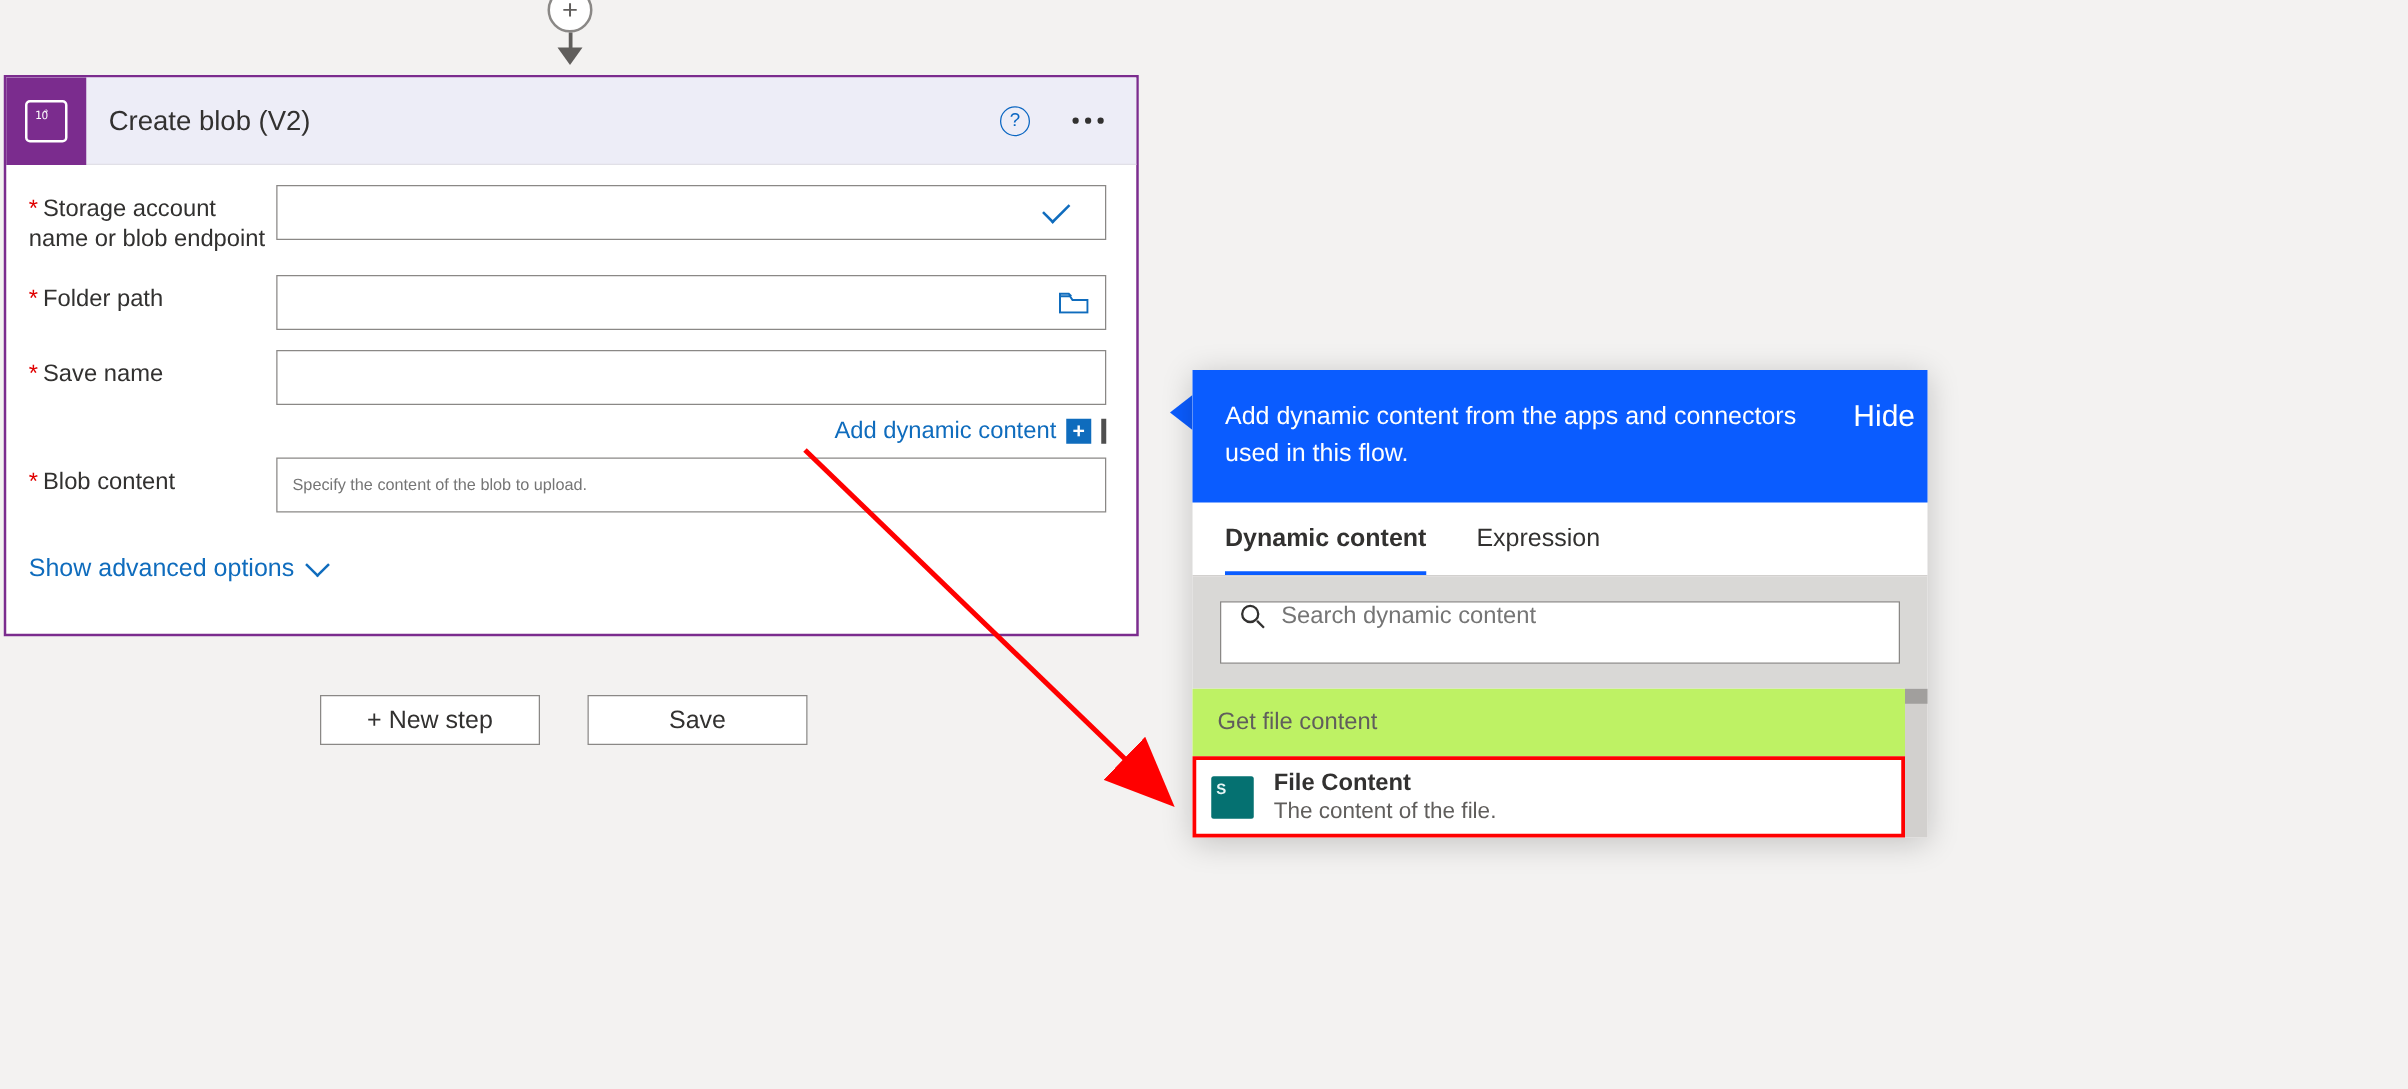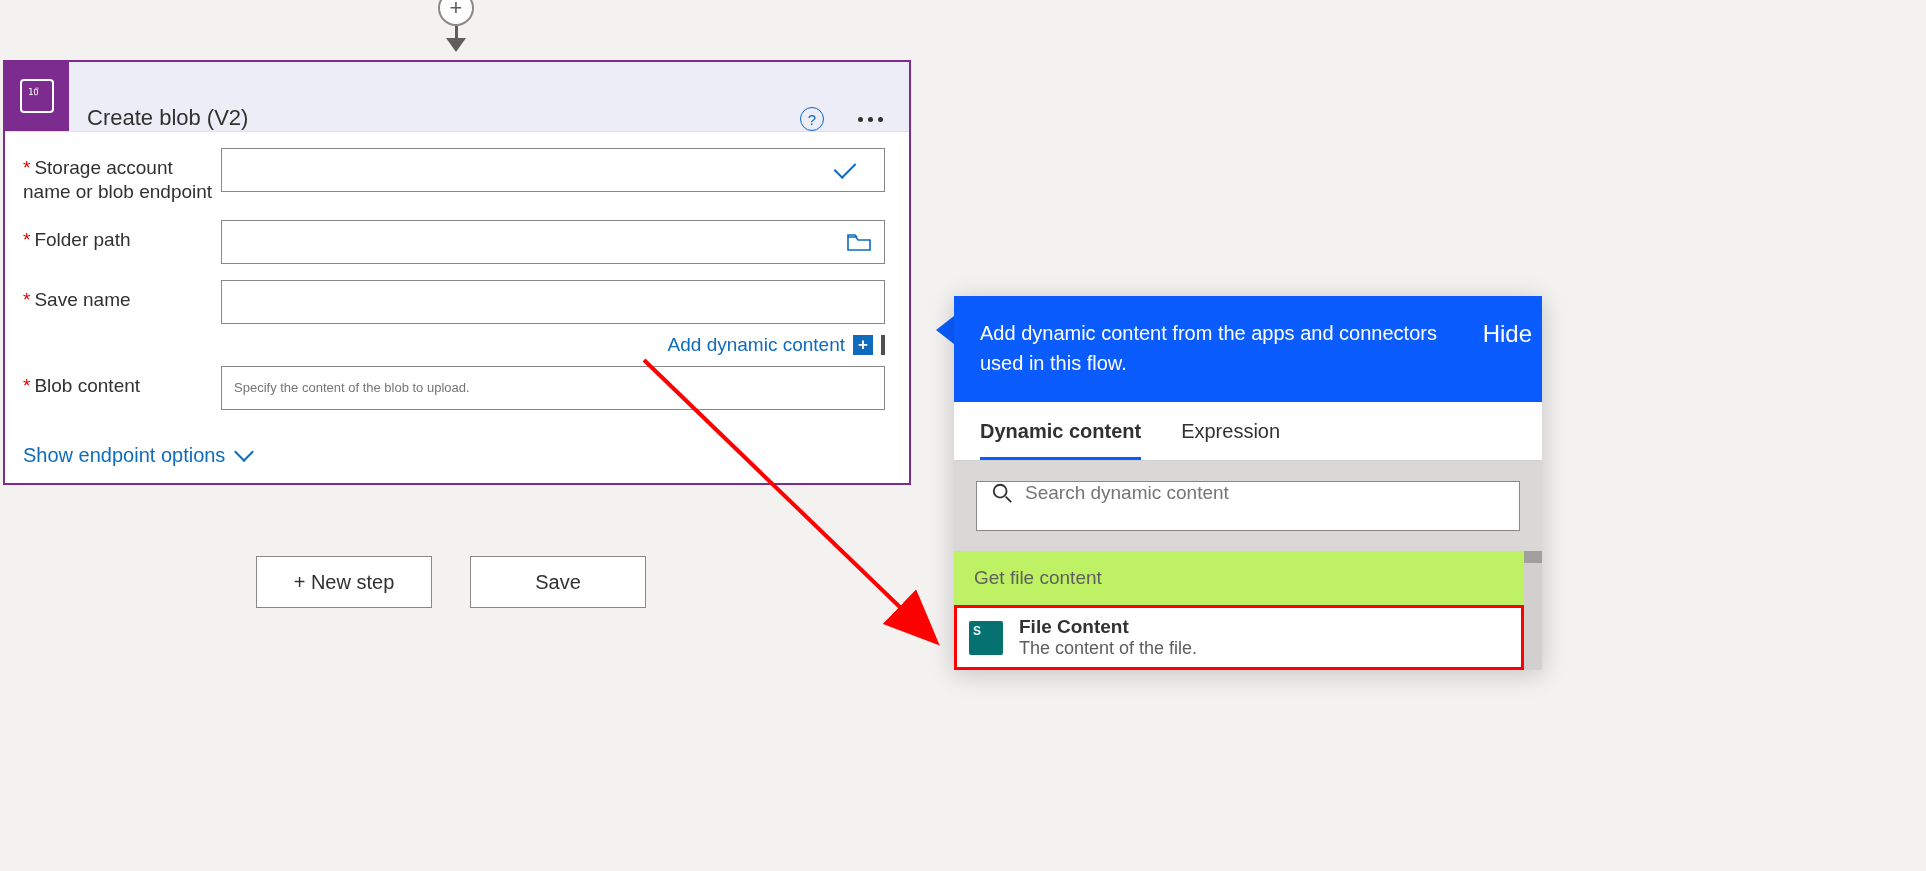--- a/index.html
+++ b/index.html
@@ -48,21 +48,21 @@
   .card {
     position: absolute;
     left: 3px;
     top: 60px;
     width: 908px;
     border: 2px solid #7b2c8e;
     background: #fff;
   }
   .card-header {
     display: flex;
-    align-items: flex-end;
+    align-items: center;
     height: 70px;
     background: #ededf7;
     border-bottom: 1px solid #e1e0e7;
   }
   .card-icon {
     width: 64px; height: 70px;
     background: #7b2c8e;
     display: flex; align-items: center; justify-content: center;
   }
   .card-icon-inner {
@@ -94,21 +94,21 @@
     border: 1.5px solid #0a66c2;
     border-radius: 50%;
     display: flex; align-items: center; justify-content: center;
     color: #0a66c2;
     font-size: 15px;
     cursor: pointer;
   }
   .more-icon { display:flex; gap:5px; cursor:pointer; }
   .more-icon span { width:5px; height:5px; background:#323130; border-radius:50%; }
 
-  .card-body { padding: 16px 24px 16px 18px; }
+  .card-body { padding: 16px 24px 40px 18px; }
 
   .form-row {
     display: flex;
     align-items: flex-start;
     margin-bottom: 16px;
   }
   .form-label {
     width: 198px;
     font-size: 19px;
     padding-top: 8px;
@@ -183,21 +183,21 @@
   }
 
   
   .btn-row {
     position:absolute;
     left: 256px;
     top: 556px;
     display:flex; gap:38px;
   }
   .btn {
-    height: 52px;
+    height: 40px;
     min-width: 176px;
     padding: 0 30px;
     border: 1px solid #8a8886;
     background:#fff;
     font-size: 20px;
     display:flex; align-items:center; justify-content:center;
     cursor:pointer;
   }
 
   
@@ -358,21 +358,21 @@
     </div>
 
     <div class="form-row">
       <div class="form-label"><span class="req">*</span><span>Blob content</span></div>
       <div class="form-field">
         <input class="blob-content-input" placeholder="Specify the content of the blob to upload." style="">
       </div>
     </div>
 
     <div class="adv-row">
-      <span>Show endpoint options</span>
+      <span>Show advanced options</span>
       <div class="adv-chev"></div>
     </div>
   </div>
 </div>
 
 <div class="btn-row">
   <div class="btn">+ New step</div>
   <div class="btn">Save</div>
 </div>
 

